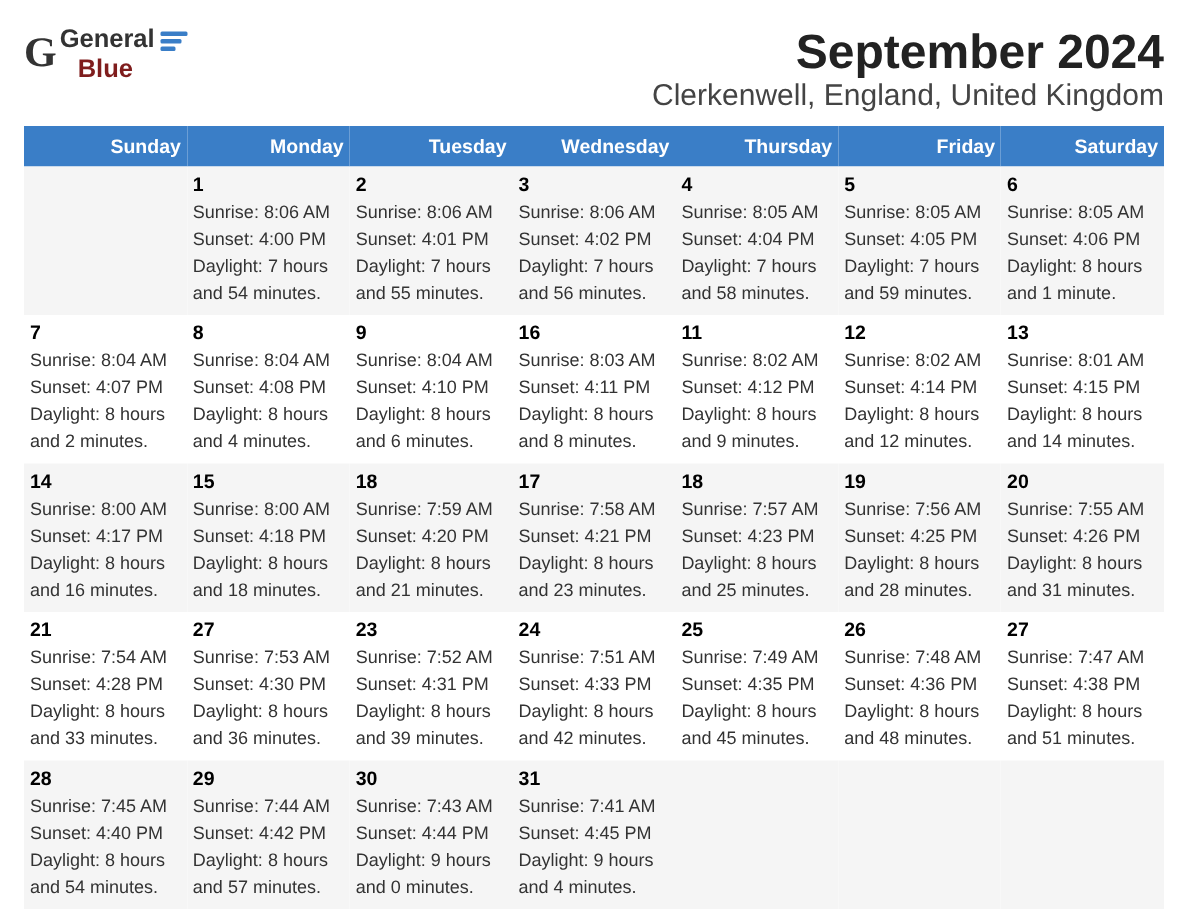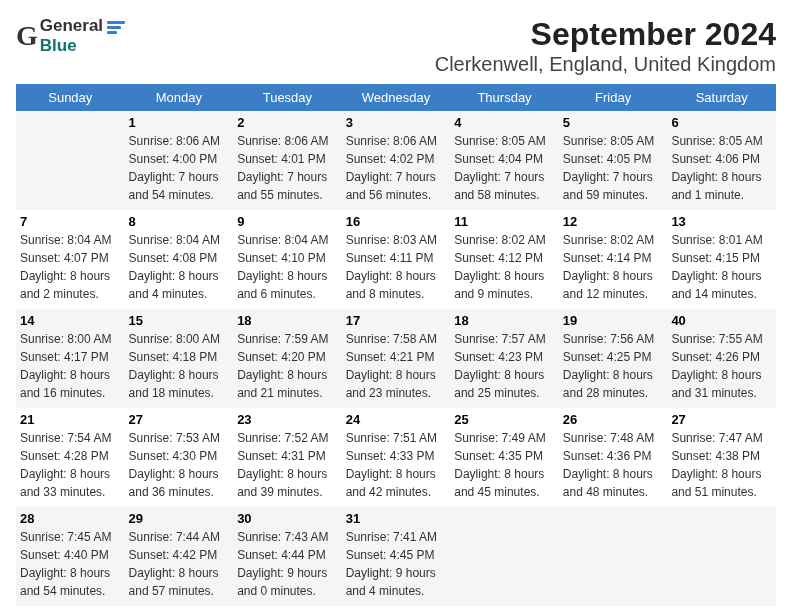--- a/index.html
+++ b/index.html
@@ -38,23 +38,23 @@
       width: 100%;
       border-collapse: collapse;
       font-size: 11px;
     }
     thead tr {
       background-color: #3a7ec7;
       color: #fff;
     }
     thead th {
       padding: 6px 4px;
-      text-align: center;
+      text-align: right;
       font-size: 13px;
-      font-weight: normal;
+      font-weight: bold;
     }
     tbody tr {
       vertical-align: top;
     }
     tbody tr:nth-child(odd) {
       background-color: #f5f5f5;
     }
     tbody tr:nth-child(even) {
       background-color: #fff;
     }
@@ -87,21 +87,21 @@
       </div>
       <div style="display:flex; flex-direction:column; margin-left:2px;">
         <div style="display:flex; align-items:center; gap:0;text-align:right;">
           <span style="font-size:17px; font-weight:bold; color:#333; font-family:Arial,sans-serif;">General</span>
           <div style="display:flex; flex-direction:column; gap:2px; margin-left:4px; margin-top:2px;">
             <div style="width:18px; height:3px; background:#3a7ec7; border-radius:1px;"></div>
             <div style="width:14px; height:3px; background:#3a7ec7; border-radius:1px;"></div>
             <div style="width:10px; height:3px; background:#3a7ec7; border-radius:1px;"></div>
           </div>
         </div>
-        <span style="font-size:17px; font-weight:bold; color:#0f766e; font-family:Arial,sans-serif;">Blue</span>
+        <span style="font-size:17px; font-weight:bold; color:#7f1d1d; font-family:Arial,sans-serif;margin-left:12px;">Blue</span>
       </div>
     </div>
   </div>
   <div class="title-area">
     <h1>September 2024</h1>
     <h2>Clerkenwell, England, United Kingdom</h2>
   </div>
 </div>
 
 <table>
@@ -193,21 +193,21 @@
         </td>
         <td>
           <span class="day-num">18</span>
           <div class="day-detail">Sunrise: 7:57 AM<br>Sunset: 4:23 PM<br>Daylight: 8 hours and 25 minutes.</div>
         </td>
         <td>
           <span class="day-num">19</span>
           <div class="day-detail">Sunrise: 7:56 AM<br>Sunset: 4:25 PM<br>Daylight: 8 hours and 28 minutes.</div>
         </td>
         <td>
-          <span class="day-num">40</span>
+          <span class="day-num">20</span>
           <div class="day-detail">Sunrise: 7:55 AM<br>Sunset: 4:26 PM<br>Daylight: 8 hours and 31 minutes.</div>
         </td>
       </tr>
       <tr>
         <td>
           <span class="day-num">21</span>
           <div class="day-detail">Sunrise: 7:54 AM<br>Sunset: 4:28 PM<br>Daylight: 8 hours and 33 minutes.</div>
         </td>
         <td>
           <span class="day-num">27</span>

